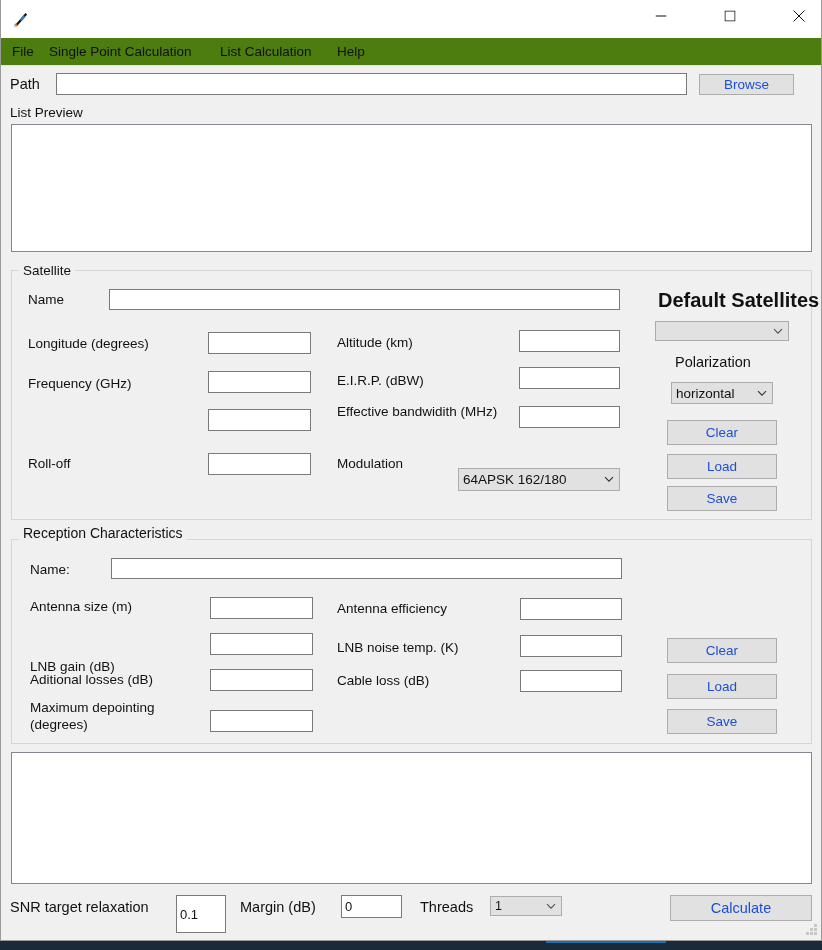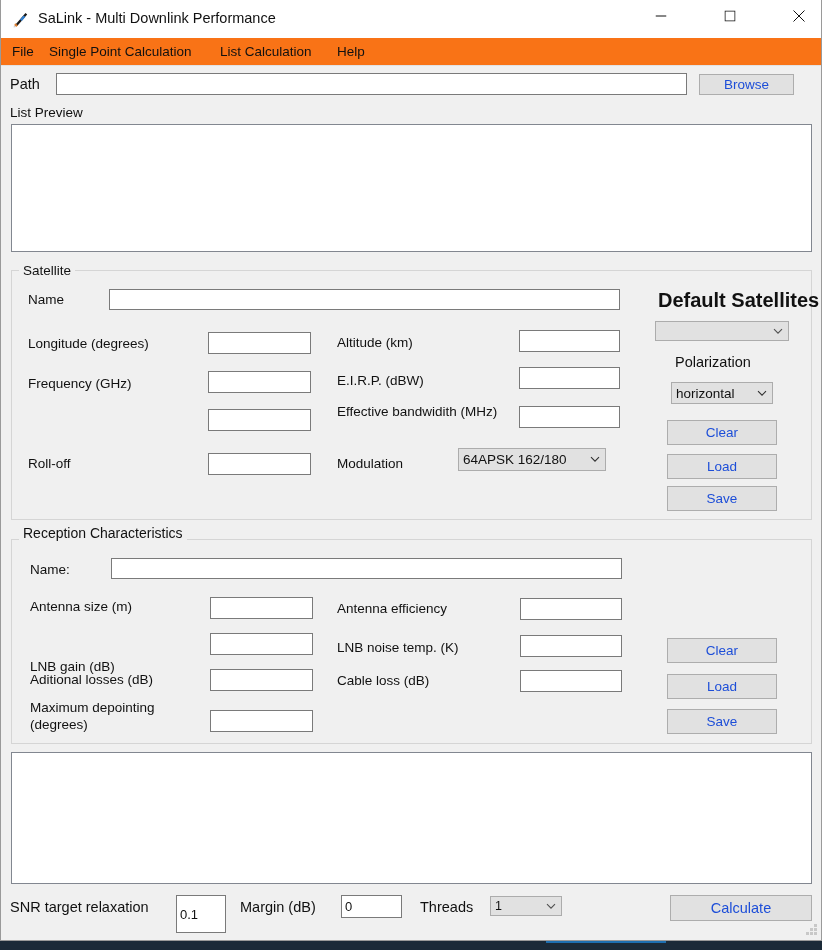--- a/index.html
+++ b/index.html
@@ -53,21 +53,21 @@
   .btn-min { right: 138px; }
   .btn-max { right: 69px; }
   .btn-close { right: 0px; }
 
   
   .menubar {
     position: absolute;
     left: 0; top: 38px;
     width: 822px;
     height: 27px;
-    background: #f97316;
+    background: #4d7c0f;
     border-bottom: 1px solid #e2e2e2;
   }
   .menu-item {
     position: absolute;
     top: 4px;
     font-size: 13.5px;
     color: #111111;
     padding: 2px 4px;
     white-space: nowrap;
     cursor: default;
@@ -201,21 +201,20 @@
 
   <div class="titlebar">
     <span class="title-icon">
       <svg width="20" height="20" viewBox="0 0 20 20">
         <path d="M4.5 15.5 L14.5 4.0 L16.2 5.4 L6.2 16.9 Z" fill="#1a1a1a"></path>
         <path d="M9.0 10.6 L12.5 6.5 L14.3 7.9 L10.8 12.1 Z" fill="#2f7fd1"></path>
         <path d="M4.2 14.2 L6.8 16.3 L5.4 18.0 L3.2 16.2 Z" fill="#e08030"></path>
         <path d="M3.0 16.0 L5.2 18.0 L2.6 18.4 Z" fill="#d0d0d0"></path>
       </svg>
     </span>
-    <div class="title-text">SaLink - Multi Downlink Performance</div>
 
     <div class="win-btn btn-min">
       <svg width="11" height="11" viewBox="0 0 11 11">
         <line x1="0" y1="5.5" x2="11" y2="5.5" stroke="#111111" stroke-width="1"></line>
       </svg>
     </div>
     <div class="win-btn btn-max">
       <svg width="11" height="11" viewBox="0 0 11 11">
         <rect x="0.5" y="0.5" width="10" height="10" fill="none" stroke="#111111" stroke-width="1"></rect>
       </svg>
@@ -262,21 +261,21 @@
   <div class="lbl" style="left:337px; top:334px;">Altitude (km)</div>
   <input class="tfield" style="left: 519px; top: 330px; width: 101px; height: 22px;" value="">
 
   <div class="lbl" style="left:337px; top:372px;">E.I.R.P. (dBW)</div>
   <input class="tfield" style="left: 519px; top: 367px; width: 101px; height: 22px;" value="">
 
   <div class="lbl" style="left:337px; top:403px; width:172px; white-space:normal;">Effective bandwidith (MHz)</div>
   <input class="tfield" style="left: 519px; top: 406px; width: 101px; height: 22px;" value="">
 
   <div class="lbl" style="left:337px; top:455px;">Modulation</div>
-  <div class="combo" style="left:458px; top:448px; width:148px; height:23px;">
+  <div class="combo" style="left:458px; top:468px; width:162px; height:23px;">
     <span class="cval">64APSK 162/180</span>
     <span class="chev">
       <svg width="10" height="7" viewBox="0 0 10 7">
           <path d="M1 1.2 L5 5.2 L9 1.2" fill="none" stroke="#303030" stroke-width="1.1"></path>
         </svg>
     </span>
   </div>
 
   <div class="lbl" style="left:658px; top:292px; font-size:20px;font-weight:bold;">Default Satellites</div>
   <div class="combo" style="left:655px; top:321px; width:134px; height:20px;">

